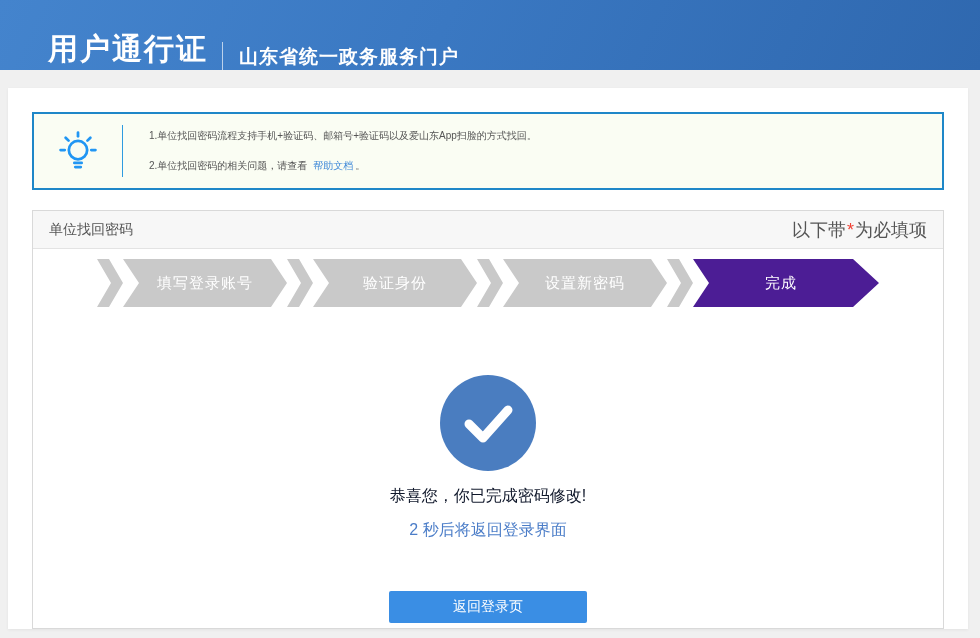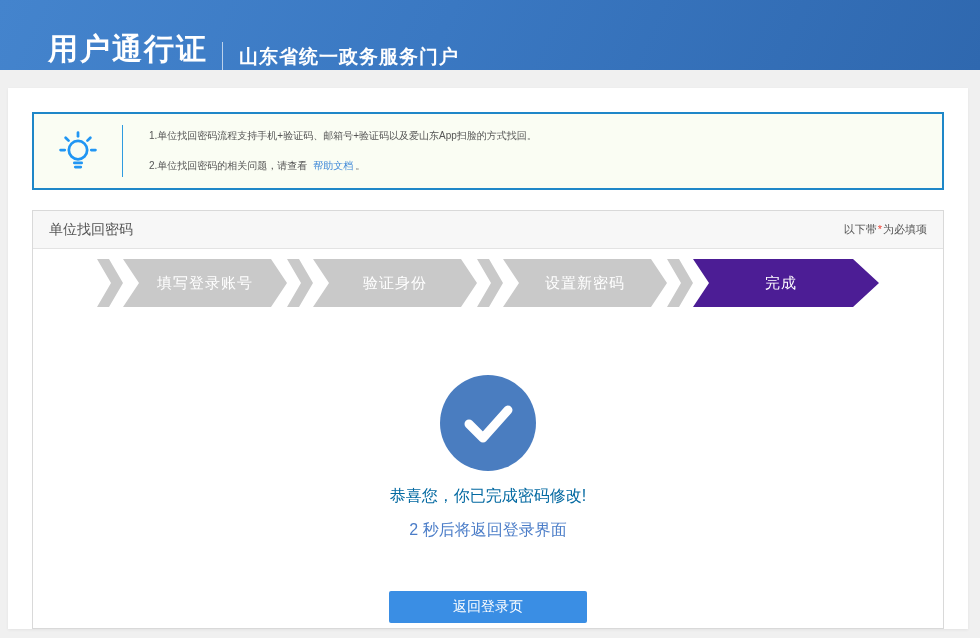--- a/index.html
+++ b/index.html
@@ -90,21 +90,21 @@
     height: 38px;
     background: #f7f7f7;
     border-bottom: 1px solid #e3e3e3;
     display: flex;
     justify-content: space-between;
     align-items: center;
     padding: 0 16px;
     gap: 48px;
   }
   .panel-title { font-size: 14px; color: #555; }
-  .required-note { font-size: 11px; color: #555; }
+  .required-note { font-size: 18px; color: #555; }
   .required-star { color: #f04134; font-style: normal; padding: 0 1px; }
 
   
   .steps {
     width: 782px;
     height: 48px;
     margin: 10px auto 0;
     display: flex;
   }
   .chev {
@@ -137,21 +137,21 @@
   
   .result { text-align: center; }
   .check-wrap {
     margin-top: 68px;
     display: flex;
     justify-content: center;
   }
   .result-message {
     margin-top: 14px;
     font-size: 16px;
-    color: #0369a1;
+    color: #0f172a;
     line-height: 22px;
   }
   .result-countdown {
     margin-top: 12px;
     font-size: 16px;
     color: #4b7dc8;
     line-height: 22px;
   }
   .back-btn {
     margin-top: 50px;

